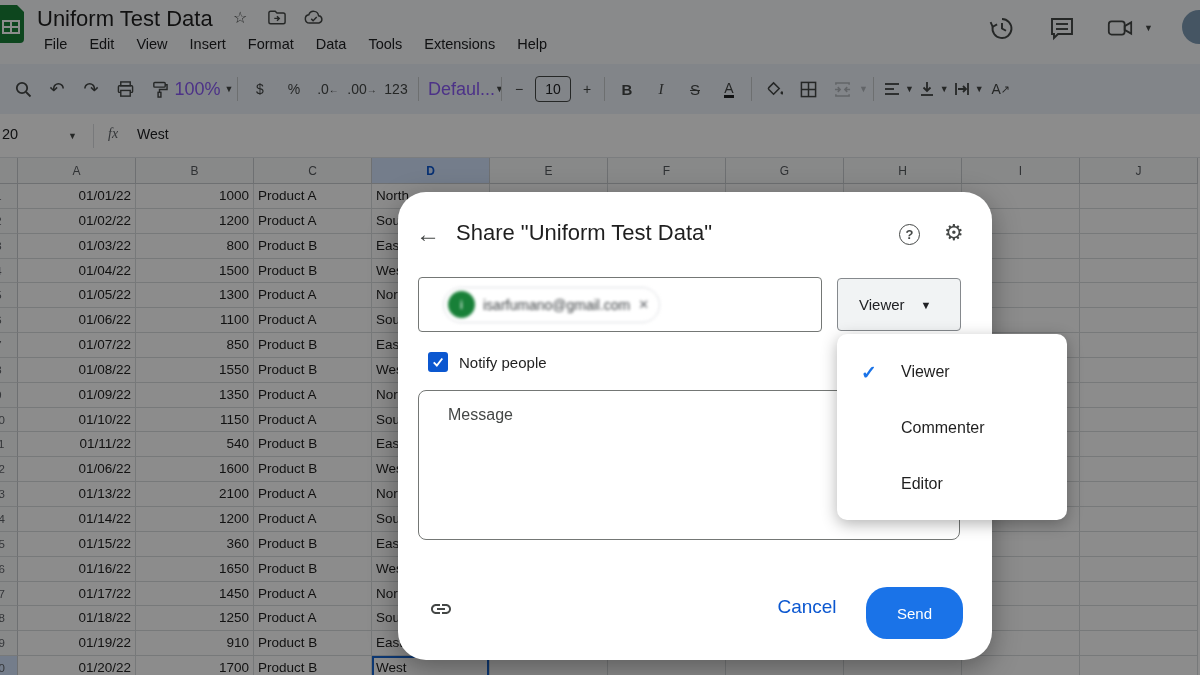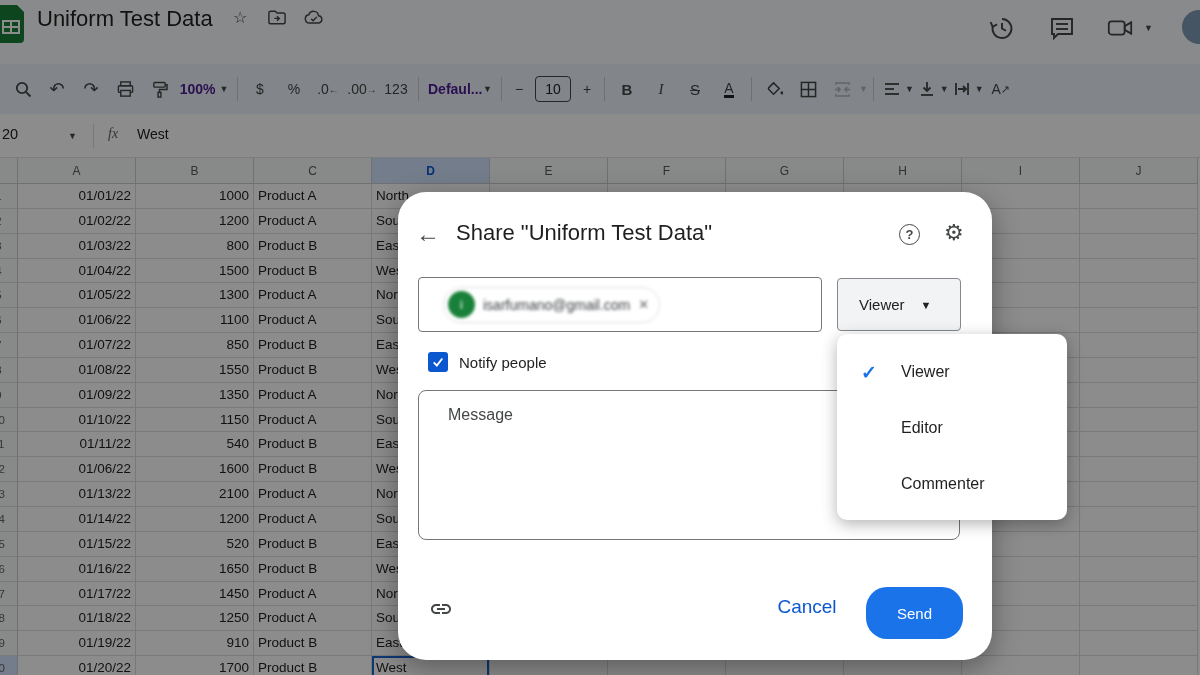--- a/index.html
+++ b/index.html
@@ -15,21 +15,21 @@
   .menu-row { position:absolute; left:33px; top:33px; display:flex; }
   .menu-item { padding:3px 11px; font-size:14.5px; color:#202124; border-radius:10px; cursor:default; }
   .tb-right-ic { position:absolute; top:14px; width:28px; height:28px; color:#444746; }
   .avatar { position:absolute; left:1182px; top:10px; width:34px; height:34px; border-radius:50%; background:#7e9cb5; }
   .caret { font-size:9px; color:#444746; }
 
   
   .toolbar { position:absolute; top:64px; left:0; right:0; height:50px; background:#edf2fa; display:flex; align-items:center; padding-left:6px; }
   .tbtn { min-width:34px; height:34px; display:flex; align-items:center; justify-content:center; color:#444746; font-size:14px; }
   .tsep { width:1px; height:24px; background:#c7cacd; margin:0 5px; }
-  .tlabel { font-size:14px; color:#4c1d95;font-weight:bold; }
+  .tlabel { font-size:18px; color:#8b5cf6; }
   .fontbox { width:72px; justify-content:space-between; padding:0 4px; }
   .sizebox { width:36px; height:26px; border:1px solid #444746; border-radius:4px; display:flex; align-items:center; justify-content:center; font-size:14px; color:#202124; margin:0 4px; }
   .bold-b { font-weight:bold; font-size:15px; }
   .ital-i { font-style:italic; font-size:15px; font-family:"Liberation Serif", serif; }
   .strike-s { text-decoration:line-through; font-size:15px; }
   .tcolor { font-size:14px; border-bottom:3px solid #202124; line-height:14px; }
   .dim { color:#b3b8bd; }
 
   
   .fbar { position:absolute; top:114px; left:0; right:0; height:44px; background:#fff; border-bottom:1px solid #e0e3e7; }
@@ -114,20 +114,31 @@
     <div class="title-ic" style="left:233px;">☆</div>
     <svg class="title-ic" style="left:268px; top:10px;" width="18" height="15" viewBox="0 0 20 16">
       <path d="M1 3 a2 2 0 0 1 2-2 h5 l2 2 h7 a2 2 0 0 1 2 2 v8 a2 2 0 0 1 -2 2 h-14 a2 2 0 0 1 -2 -2z" fill="none" stroke="#444746" stroke-width="1.6"></path>
       <path d="M7 9 h5 m-2 -2.5 l2.5 2.5 -2.5 2.5" fill="none" stroke="#444746" stroke-width="1.6"></path>
     </svg>
     <svg class="title-ic" style="left:304px; top:10px;" width="20" height="15" viewBox="0 0 22 16">
       <path d="M6 14 a4.5 4.5 0 0 1 -.7-8.95 A5.5 5.5 0 0 1 16 6.1 A4 4 0 0 1 16.5 14z" fill="none" stroke="#444746" stroke-width="1.6"></path>
       <path d="M8 9.5 l2 2 4-4" fill="none" stroke="#444746" stroke-width="1.6"></path>
     </svg>
 
+    <div class="menu-row">
+      <span class="menu-item">File</span>
+      <span class="menu-item">Edit</span>
+      <span class="menu-item">View</span>
+      <span class="menu-item">Insert</span>
+      <span class="menu-item">Format</span>
+      <span class="menu-item">Data</span>
+      <span class="menu-item">Tools</span>
+      <span class="menu-item">Extensions</span>
+      <span class="menu-item">Help</span>
+    </div>
 
     <svg class="tb-right-ic" style="left:988px;" viewBox="0 0 28 28">
       <path d="M14 5 a9.5 9.5 0 1 1 -9.3 7.5" fill="none" stroke="#444746" stroke-width="1.9"></path>
       <path d="M2.6 8.2 l2.1 4.6 4.4-2.4" fill="none" stroke="#444746" stroke-width="1.9"></path>
       <path d="M14 9 v5.5 l4 2.3" fill="none" stroke="#444746" stroke-width="1.9"></path>
     </svg>
     <svg class="tb-right-ic" style="left:1048px;" viewBox="0 0 28 28">
       <path d="M4 5 h20 v15 h-14 l-4 4 v-4 h-2 z" fill="none" stroke="#444746" stroke-width="1.9"></path>
       <line x1="8" y1="10" x2="20" y2="10" stroke="#444746" stroke-width="1.9"></line>
       <line x1="8" y1="15" x2="20" y2="15" stroke="#444746" stroke-width="1.9"></line>
@@ -453,21 +464,21 @@
           <div class="cell"></div>
           <div class="cell"></div>
           <div class="cell"></div>
           <div class="cell"></div>
           <div class="cell"></div>
           <div class="cell"></div>
         </div>
         <div class="grow">
           <div class="rowhdr"><span class="rownum">15</span></div>
           <div class="cell num">01/15/22</div>
-          <div class="cell num">520</div>
+          <div class="cell num">360</div>
           <div class="cell">Product B</div>
           <div class="cell">East</div>
           <div class="cell"></div>
           <div class="cell"></div>
           <div class="cell"></div>
           <div class="cell"></div>
           <div class="cell"></div>
           <div class="cell"></div>
         </div>
         <div class="grow">
@@ -577,21 +588,21 @@
     <div class="send-btn">Send</div>
   </div>
 
   <div class="role-menu">
     <div class="rm-item">
       <span class="rm-check">✓</span>
       <span class="rm-label">Viewer</span>
     </div>
     <div class="rm-item">
       <span class="rm-check"></span>
-      <span class="rm-label">Editor</span>
+      <span class="rm-label">Commenter</span>
     </div>
     <div class="rm-item">
       <span class="rm-check"></span>
-      <span class="rm-label">Commenter</span>
+      <span class="rm-label">Editor</span>
     </div>
   </div>
 
 </div>
 
 </body></html>

